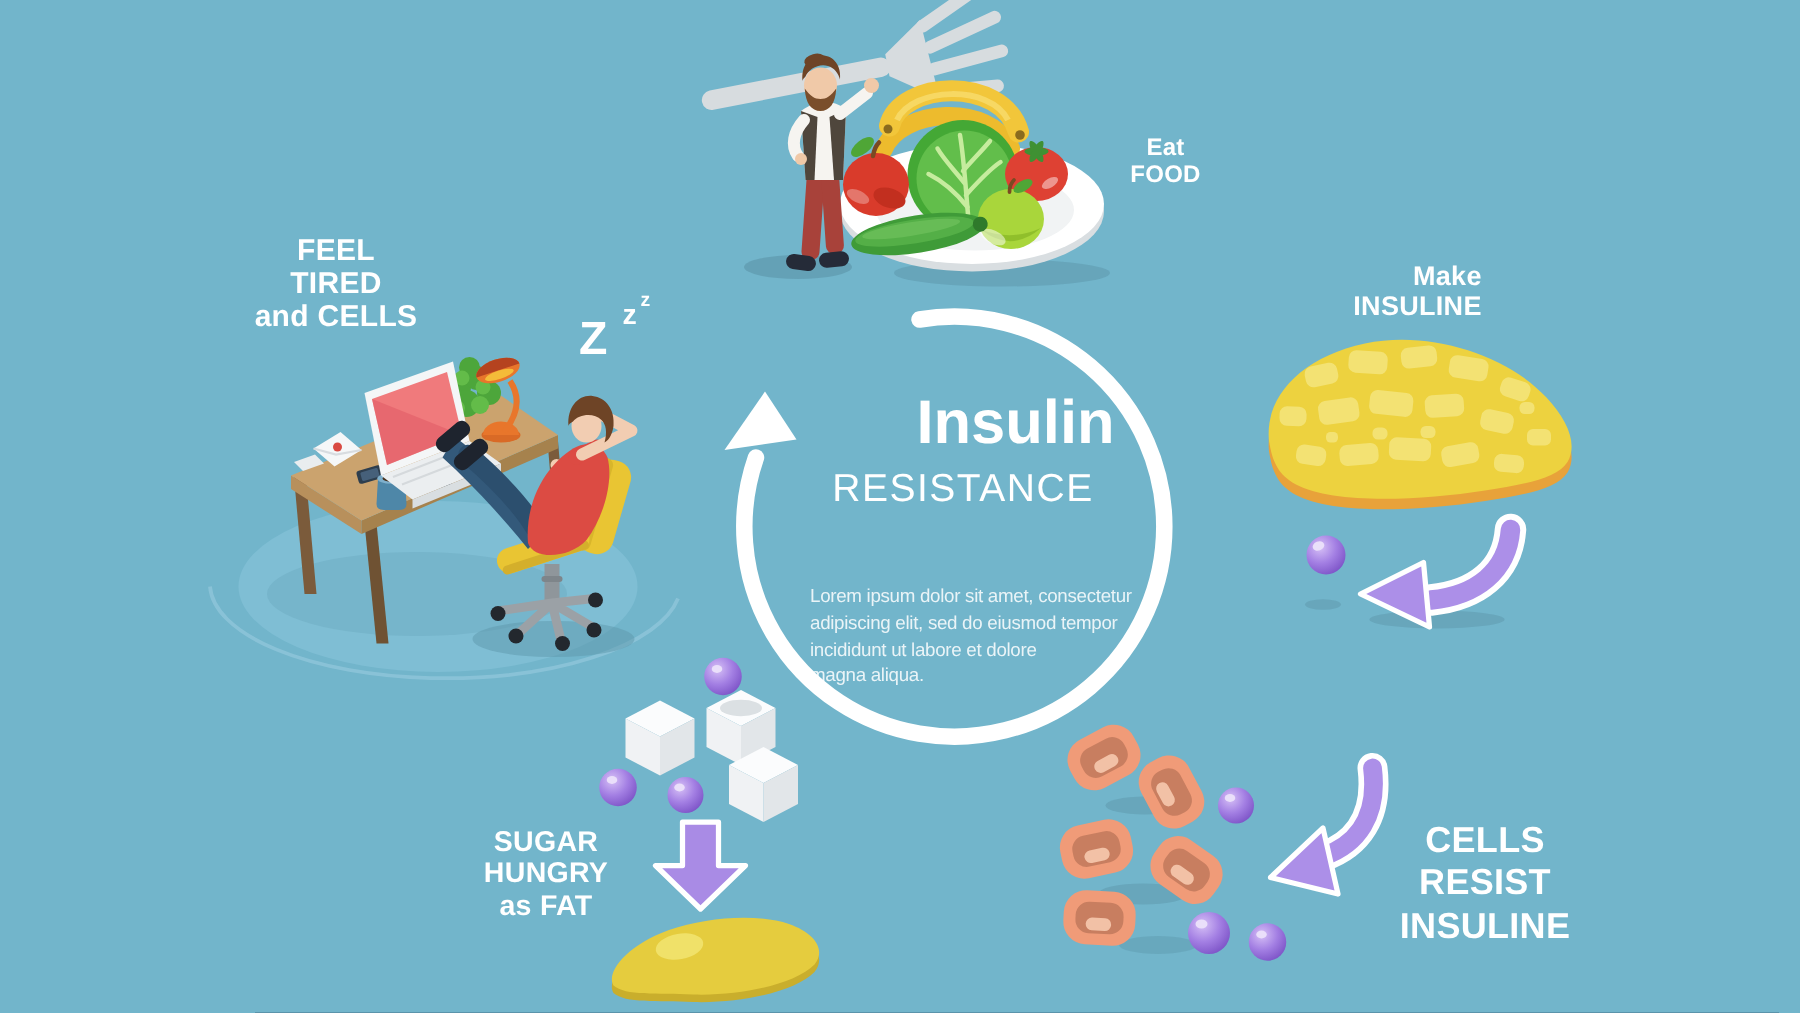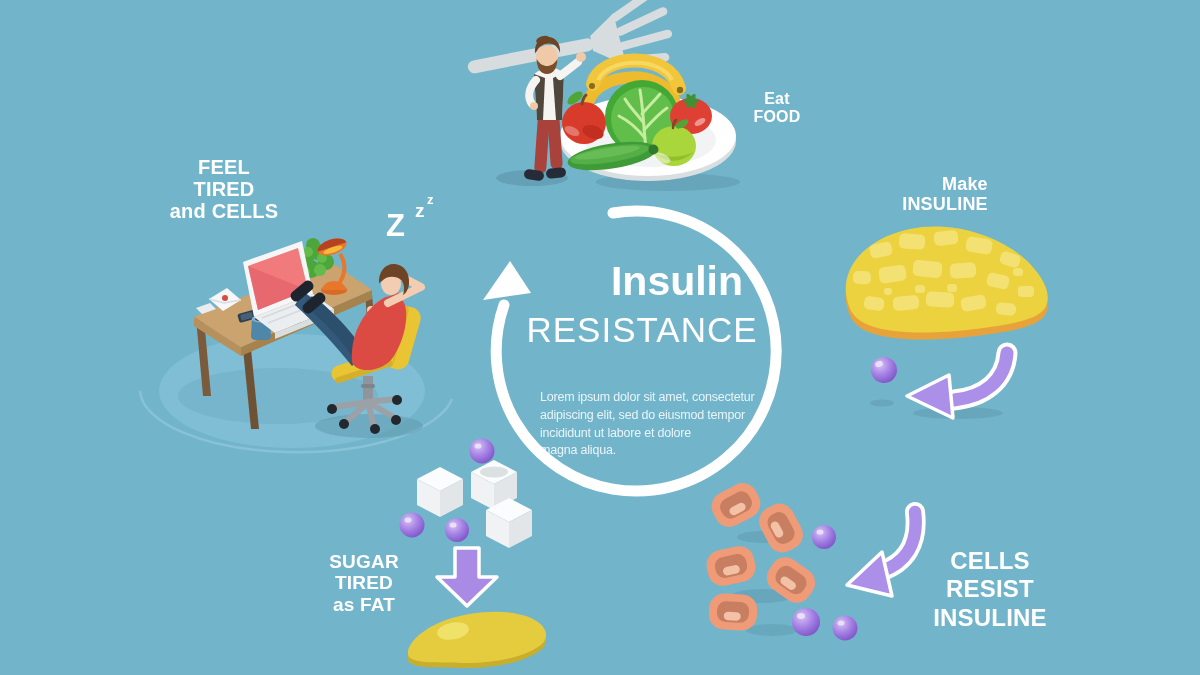--- a/index.html
+++ b/index.html
@@ -12,21 +12,21 @@
     position:absolute;color:#FFFFFF;font-weight:bold;text-align:center;
     white-space:pre-line;transform:translateX(-50%);line-height:1.1;
     letter-spacing:.2px;text-rendering:optimizeLegibility;
   }
   .lbl-feel{left:224px;top:156px;font-size:20px;}
   .lbl-eat{left:777px;top:90px;font-size:16px;}
   .lbl-make{left:945px;top:175px;font-size:18px;text-align:right;}
   .lbl-cells{left:990px;top:547px;font-size:24px;line-height:1.18;}
   .lbl-sugar{left:364px;top:551px;font-size:19px;line-height:1.12;}
   .title-heading{left:641px;top:259px;font-size:41px;letter-spacing:0;margin-left:36px;}
-  .title-sub{left:642px;top:311px;font-size:35px;font-weight:400;letter-spacing:1px;}
+  .title-sub{left:642px;top:311px;font-size:26px;font-weight:400;letter-spacing:1px;}
   .title-desc{
     position:absolute;left:540px;top:361px;width:224px;color:rgba(255,255,255,.85);
     font-size:12.5px;line-height:1.42;font-weight:400;white-space:pre-line;
     letter-spacing:-.2px;text-align:left;margin-top:28px;
   }
   .zzz span{position:absolute;color:#fff;font-weight:bold;}
   .z-large{left:386px;top:208px;font-size:31px;}
   .z-mid{left:415px;top:200px;font-size:19px;}
   .z-small{left:427px;top:192px;font-size:13px;}
 </style>
@@ -391,21 +391,21 @@
 TIRED
 and CELLS</div>
   <div class="label lbl-eat">Eat
 FOOD</div>
   <div class="label lbl-make">Make
 INSULINE</div>
   <div class="label lbl-cells">CELLS
 RESIST
 INSULINE</div>
   <div class="label lbl-sugar">SUGAR
-TIRED
+HUNGRY
 as FAT</div>
 
   <div class="label title-heading">Insulin</div>
   <div class="label title-sub">RESISTANCE</div>
   <div class="title-desc">Lorem ipsum dolor sit amet, consectetur
 adipiscing elit, sed do eiusmod tempor
 incididunt ut labore et dolore
 magna aliqua.</div>
 
   <div class="zzz">

